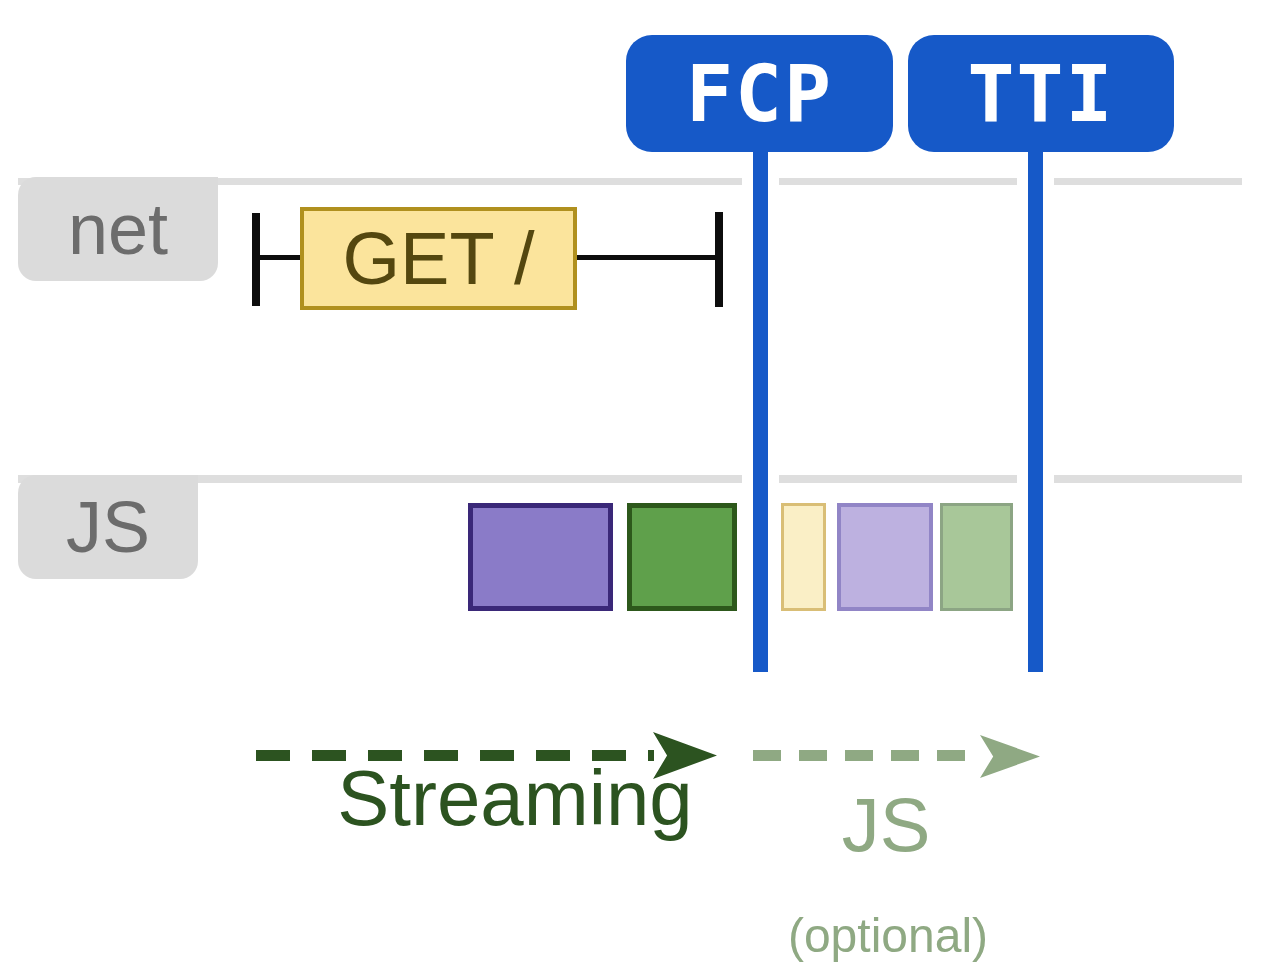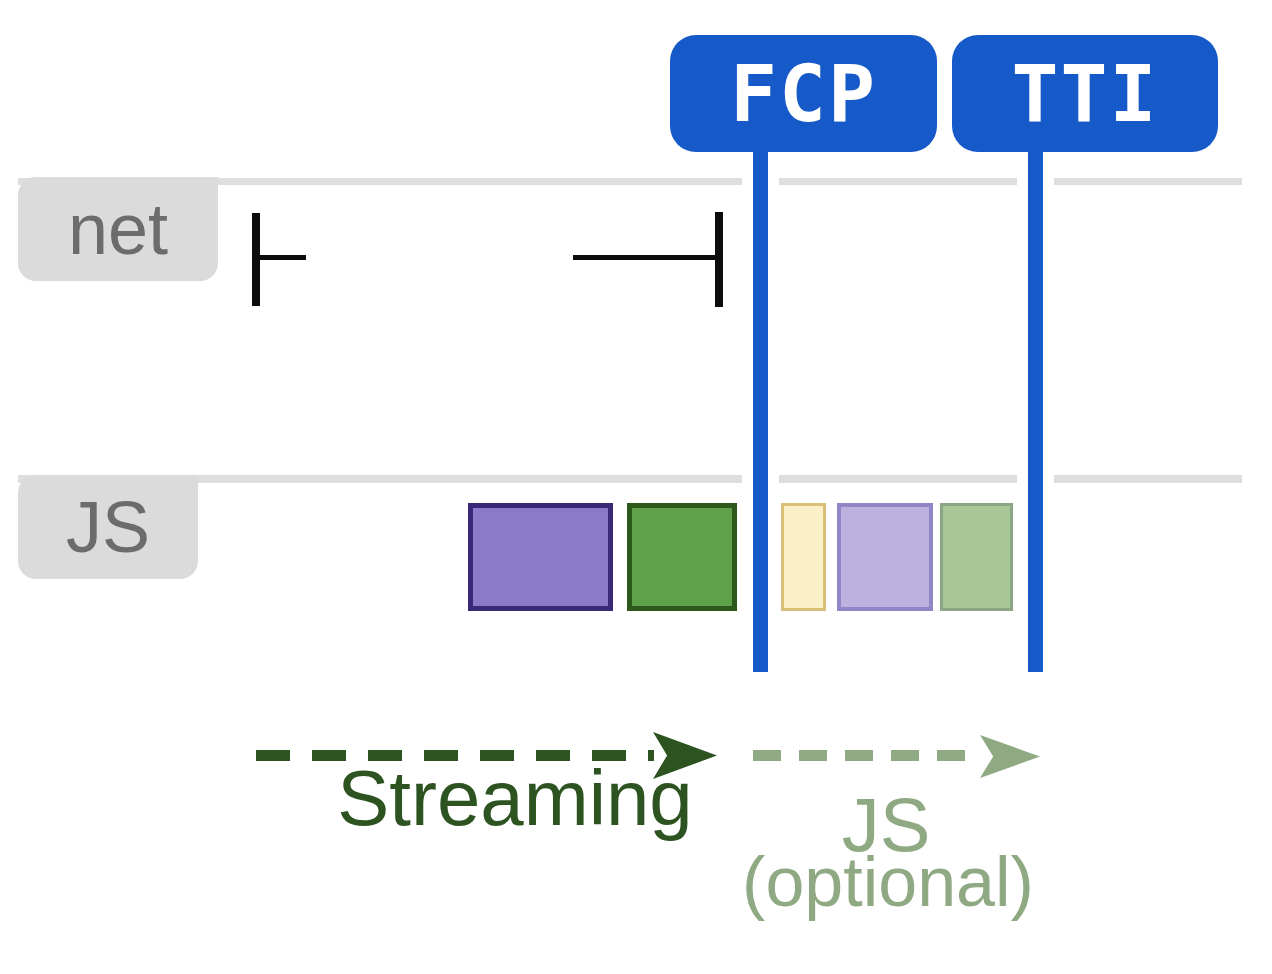--- a/index.html
+++ b/index.html
@@ -32,21 +32,21 @@
   }
   #fcp-stem { left:742px; }
   #tti-stem { left:1017px; }
 
   
   .metric-badge {
     position:absolute; top:35px; height:117px;
     background:#1659c8; border-radius:26px;
     color:#ffffff; font-family:"DejaVu Sans Mono", monospace;
     font-weight:bold; font-size:78px; letter-spacing:2px; line-height:1;
-    display:flex; align-items:center; justify-content:center; z-index:5;margin-left:44px;
+    display:flex; align-items:center; justify-content:center; z-index:5;
   }
   #fcp-badge { left:626px; width:267px; }
   #tti-badge { left:908px; width:266px;align-items:center; }
 
   
   .req-tick { position:absolute; width:8px; background:#0d0d0d; z-index:1; }
   #req-tick-start { left:252px; top:213px; height:93px; }
   #req-tick-end   { left:715px; top:212px; height:95px; }
   .req-conn { position:absolute; top:255px; height:5px; background:#0d0d0d; z-index:1; }
   #req-conn-left  { left:256px; width:50px; }
@@ -77,21 +77,21 @@
     background:repeating-linear-gradient(90deg,#8fa983 0 28px, transparent 28px 46px);
   }
   .arrow-head { position:absolute; z-index:1; clip-path:polygon(0 0, 100% 50%, 0 100%, 22% 50%); }
   #streaming-head { left:653px; top:732px; width:64px; height:47px; background:#2c5320; }
   #js-opt-head    { left:980px; top:735px; width:60px; height:43px; background:#8fa983; }
 
   
   .arrow-label { position:absolute; text-align:center; line-height:1; z-index:1; }
   #streaming-label { left:215px; top:759px; width:600px; font-size:78px; color:#2c5320; }
   #js-opt-label    { left:736px; top:787px; width:300px; font-size:76px; color:#8fa983; }
-  #js-opt-sublabel { left:688px; top:847px; width:400px; font-size:70px; color:#8fa983; }
+  #js-opt-sublabel { left:688px; top:912px; width:400px; font-size:48px; color:#8fa983; }
 </style>
 </head>
 <body>
 
 <div class="canvas">
 
   <div class="track-line" id="net-line"></div>
   <div class="track-line" id="js-line"></div>
 
   <div class="track-label" id="net-label">
@@ -101,20 +101,23 @@
     <span>JS</span>
   </div>
 
   <div class="metric-stem" id="fcp-stem"></div>
   <div class="metric-stem" id="tti-stem"></div>
 
   <div class="req-tick" id="req-tick-start"></div>
   <div class="req-tick" id="req-tick-end"></div>
   <div class="req-conn" id="req-conn-left"></div>
   <div class="req-conn" id="req-conn-right"></div>
+  <div class="request-box">
+    <span>GET /</span>
+  </div>
 
   <div class="js-block" id="js-block-1" style="background:#8a7bc8;border-color:#3a2878"></div>
   <div class="js-block" id="js-block-2" style="background:#5fa04b;border-color:#2d581b"></div>
   <div class="js-block" id="js-block-3" style="background:#faefc6;border-color:#d9be76"></div>
   <div class="js-block" id="js-block-4" style="background:#bdb1e0;border-color:#9185c6"></div>
   <div class="js-block" id="js-block-5" style="background:#a8c799;border-color:#8ca584"></div>
 
   <div class="metric-badge" id="fcp-badge">
     <span>FCP</span>
   </div>

